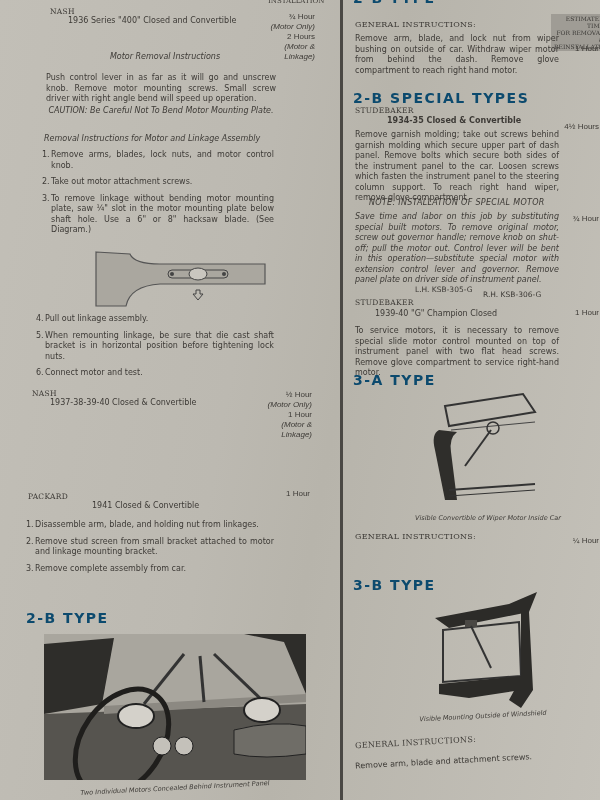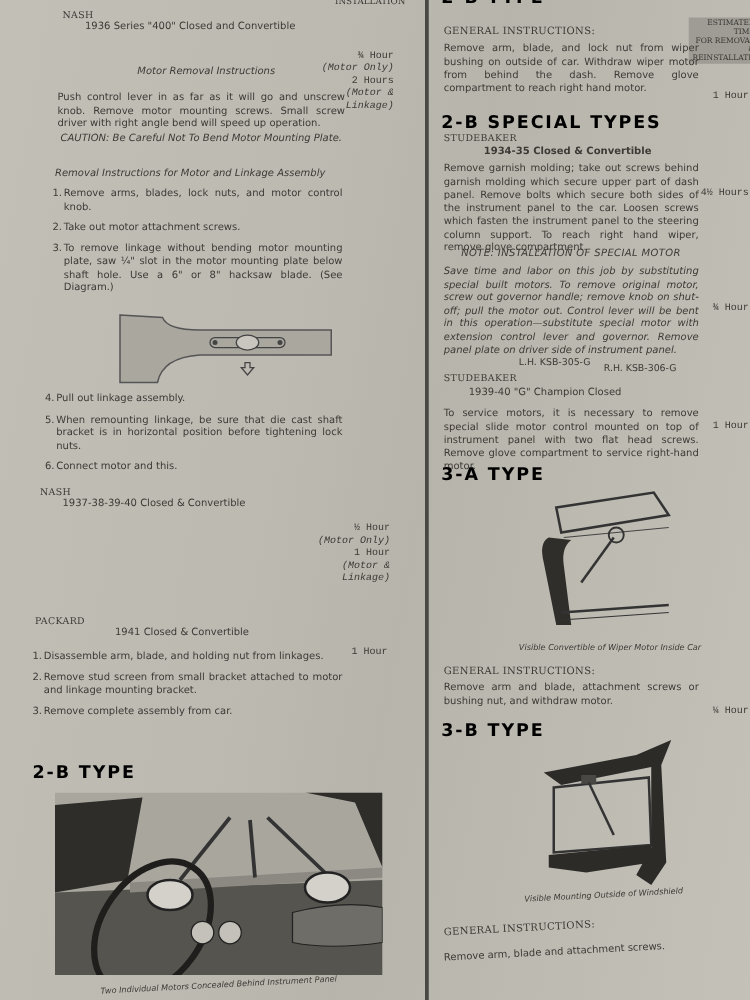--- a/index.html
+++ b/index.html
@@ -21,25 +21,25 @@
   .col-left { position: absolute; left: 0; top: 0; width: 340px; height: 800px; }
   .col-right { position: absolute; left: 343px; top: 0; width: 257px; height: 800px; }
 
   .abs { position: absolute; }
   .small { font-size: 7.5px; line-height: 10px; }
   .body-text { font-size: 8px; line-height: 10.5px; text-align: justify; }
   .make { font-family: "DejaVu Serif", serif; font-size: 7.5px; letter-spacing: 0.3px; }
   .model { font-size: 8px; }
   .italic { font-style: italic; }
   .center { text-align: center; }
-  .time { font-family: Liberation Mono, monospace; font-size: 8px; line-height: 10px; text-align: right; margin-top: 28px; }
+  .time { font-family: Liberation Sans, sans-serif; font-size: 8px; line-height: 10px; text-align: right; }
   .time .i { font-style: italic; }
   .heading {
     font-family: "DejaVu Sans", sans-serif; font-weight: bold;
-    font-size: 14px; letter-spacing: 1.5px; color: #000000;
+    font-size: 14px; letter-spacing: 1.5px; color: #0c4a6e;
   }
   .gen-instr { font-family: "DejaVu Serif", serif; font-size: 8px; letter-spacing: 0.3px; }
   .caption { font-size: 6.5px; font-style: italic; text-align: center; }
   .est-box {
     font-family: "DejaVu Serif", serif; font-size: 6px; line-height: 7px;
     background: #9f9c95; color: #3a3835; padding: 1px 3px; text-align: right;
   }
   ol.steps { margin: 0; padding: 0; list-style: none; }
   ol.steps li { position: relative; padding-left: 9px; margin-bottom: 6px; }
   ol.steps li .n { position: absolute; left: 0; top: 0; }
@@ -81,21 +81,21 @@
     <rect x="78" y="20" width="60" height="8" rx="4" fill="none" stroke="#444" stroke-width="1"></rect>
     <ellipse cx="108" cy="24" rx="9" ry="6" fill="#c9c6bf" stroke="#444"></ellipse>
     <circle cx="82" cy="24" r="2" fill="#444"></circle>
     <circle cx="134" cy="24" r="2" fill="#444"></circle>
     <path d="M106 40 l4 0 l0 4 l3 0 l-5 6 l-5 -6 l3 0 z" fill="none" stroke="#444"></path>
   </svg>
 
   <ol class="steps abs body-text" style="left:36px;top:314px;width:238px;">
     <li><span class="n">4.</span><span>Pull out linkage assembly.</span></li>
     <li><span class="n">5.</span><span>When remounting linkage, be sure that die cast shaft bracket is in horizontal position before tightening lock nuts.</span></li>
-    <li><span class="n">6.</span><span>Connect motor and this.</span></li>
+    <li><span class="n">6.</span><span>Connect motor and test.</span></li>
   </ol>
 
   <div class="abs make" style="left:32px;top:389px;">NASH</div>
   <div class="abs model" style="left:50px;top:398px;">1937-38-39-40 Closed &amp; Convertible</div>
   <div class="abs time" style="left:250px;top:390px;width:62px;">
     <div>½ Hour</div>
     <div class="i">(Motor Only)</div>
     <div>1 Hour</div>
     <div class="i">(Motor &amp;</div>
     <div class="i">Linkage)</div>
@@ -173,21 +173,20 @@
     <path d="M16 40 Q8 44 12 60 L22 110 L34 110 L28 62 Q26 48 34 42 Z" fill="#2f2e2b"></path>
     <line x1="26" y1="100" x2="112" y2="94" stroke="#333" stroke-width="2"></line>
     <line x1="26" y1="106" x2="112" y2="100" stroke="#333" stroke-width="1"></line>
     <circle cx="70" cy="38" r="6" fill="none" stroke="#333" stroke-width="1.5"></circle>
     <line x1="68" y1="40" x2="42" y2="76" stroke="#333" stroke-width="2"></line>
   </svg>
   <div class="abs caption" style="left:40px;top:514px;width:210px;">Visible Convertible of Wiper Motor Inside Car</div>
 
   <div class="abs gen-instr" style="left:12px;top:532px;">GENERAL INSTRUCTIONS:</div>
   <div class="abs time" style="left:216px;top:536px;width:40px;">¼ Hour</div>
-  <div class="abs body-text" style="left:12px;top:545px;width:204px;">Remove arm and blade, attachment screws or bushing nut, and withdraw motor.</div>
 
   <div class="abs heading" style="left:10px;top:577px;">3-B TYPE</div>
 
   <svg class="ill" style="left:86px;top:590px;" width="120" height="120" viewBox="0 0 120 120">
     <path d="M6 28 L80 14 L108 2 L100 22 L20 38 Z" fill="#2c2b28"></path>
     <path d="M14 40 L90 32 L92 86 L14 92 Z" fill="none" stroke="#333" stroke-width="2"></path>
     <rect x="36" y="30" width="12" height="7" fill="#4a4844"></rect>
     <line x1="42" y1="36" x2="62" y2="78" stroke="#333" stroke-width="2"></line>
     <path d="M92 18 L100 22 L104 100 L92 118 L80 110 L92 88 Z" fill="#2c2b28"></path>
     <path d="M10 94 L92 86 L92 100 L40 108 L10 104 Z" fill="#2c2b28"></path>

